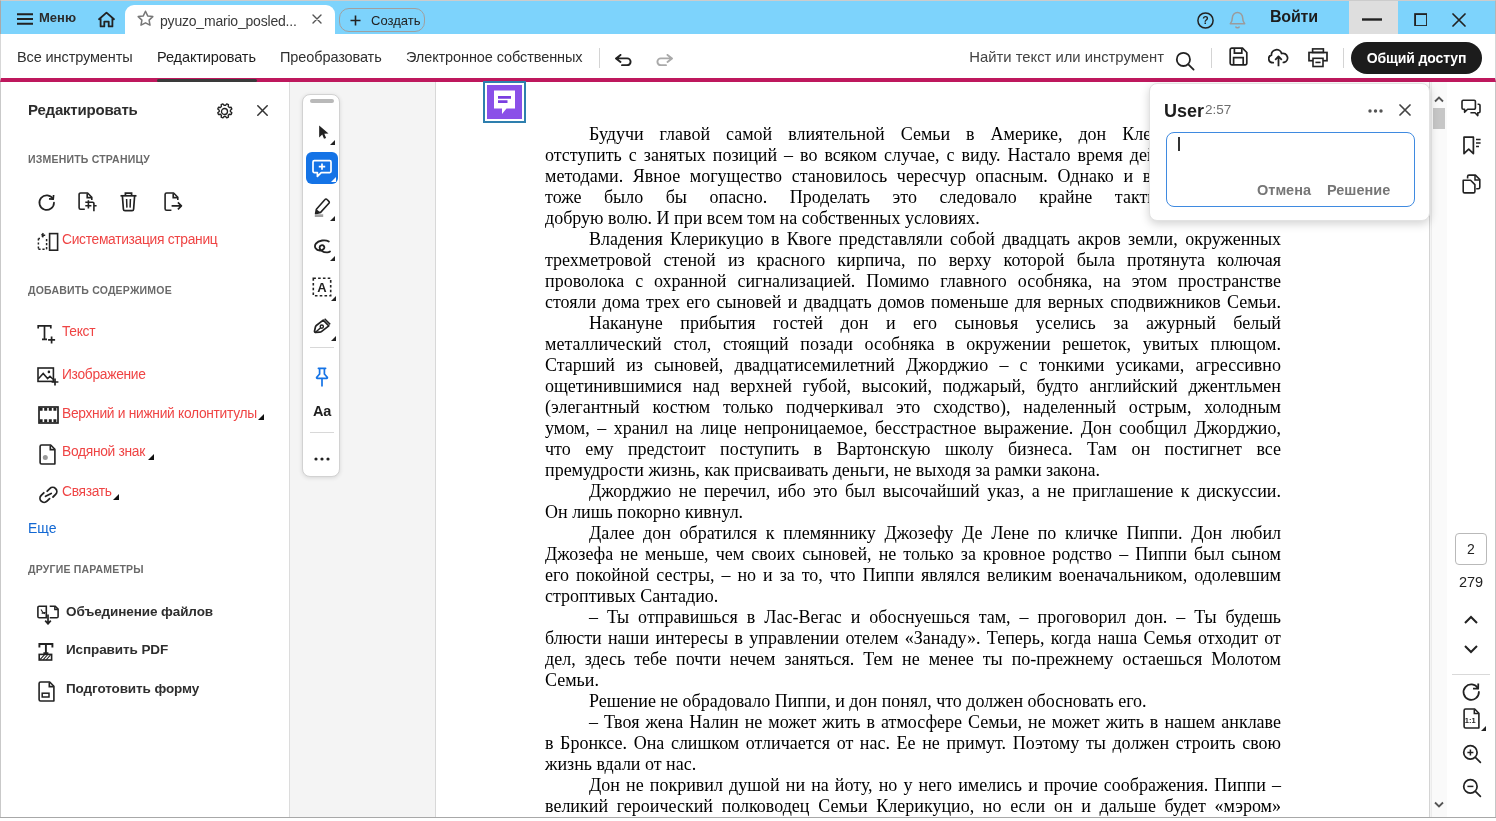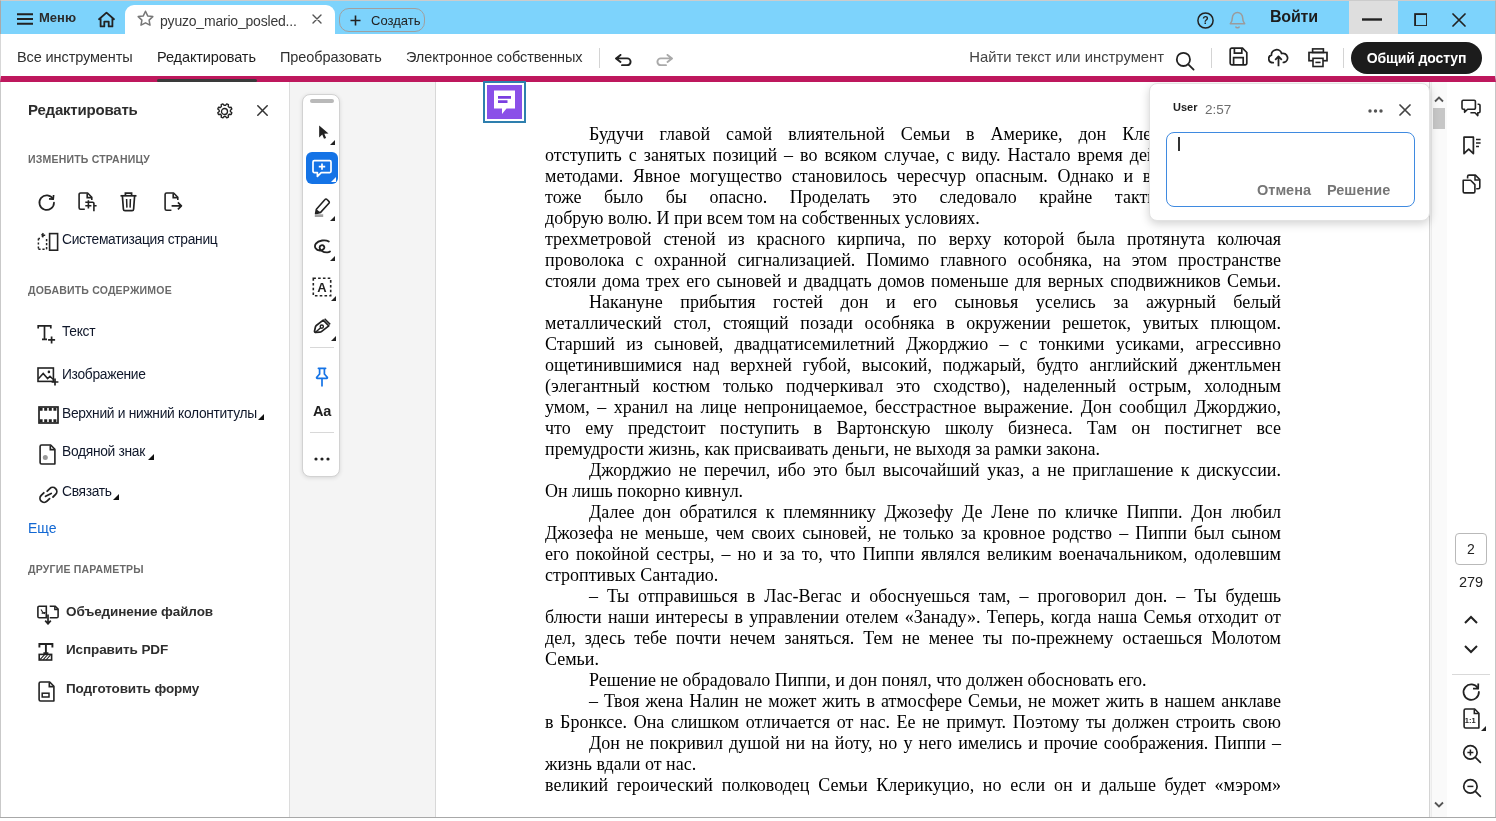--- a/index.html
+++ b/index.html
@@ -5,31 +5,31 @@
 * { margin:0; padding:0; box-sizing:border-box; }
 html,body { width:1496px; height:821px; overflow:hidden; }
 body { font-family:"Liberation Sans",sans-serif; position:relative; background:#fff; }
 
 #titlebar { position:absolute; left:0; top:0; width:1496px; height:34px; background:#7dd3fc; border-left:1px solid #a9a9a9; border-right:1px solid #b5b5b5; border-top:1px solid #cccccc; }
 #tab { position:absolute; left:124px; top:4px; width:210px; height:30px; background:#fff; border-radius:9px 9px 0 0; }
 #createbtn { position:absolute; left:338px; top:7px; width:86px; height:24px; border:1px solid #a0a0a0; border-radius:10px; font-size:13px; color:#222; display:flex; align-items:center; padding-left:10px; gap:10px; }
 .tbtxt { position:absolute; font-size:13.5px; color:#222; }
 #minhl { position:absolute; left:1348px; top:0; width:49px; height:34px; background:#dedede; }
 
-#toolbar { position:absolute; left:0; top:34px; width:1496px; height:48px; background:#fff; border-bottom:6px solid #be185d; border-left:1px solid #d7d7d7; border-right:1px solid #d7d7d7; }
+#toolbar { position:absolute; left:0; top:34px; width:1496px; height:48px; background:#fff; border-bottom:4px solid #be185d; border-left:1px solid #d7d7d7; border-right:1px solid #d7d7d7; }
 .nav { position:absolute; top:0; height:48px; line-height:47px; font-size:14.5px; color:#2f2f2f; letter-spacing:-0.1px; }
 #activeline { position:absolute; left:156px; top:45px; width:100px; height:3px; background:#3a3a3a; border-radius:2px; }
 .vsep { position:absolute; top:14px; width:1px; height:20px; background:#d4d4d4; }
 #sharebtn { position:absolute; left:1350px; top:8px; width:131px; height:32px; background:#1c1c1c; border-radius:16px; color:#fff; font-size:14px; font-weight:700; text-align:center; line-height:32px; letter-spacing:-0.1px; }
 #searchlbl { position:absolute; top:0; right:331px; height:48px; line-height:47px; font-size:14.8px; color:#424242; }
 
 #leftpanel { position:absolute; left:0; top:82px; width:290px; height:735px; background:#fff; border-right:1px solid #dcdcdc; border-left:1px solid #c9c9c9; }
 #lp-title { position:absolute; left:27px; top:19px; font-size:15px; font-weight:700; color:#2c2c2c; letter-spacing:-0.2px; }
 .seclbl { position:absolute; left:27px; font-size:10.5px; font-weight:700; color:#6a6a6a; letter-spacing:0.2px; }
-.lprow { position:absolute; left:61px; font-size:13.8px; color:#0f172a; letter-spacing:-0.3px; }
+.lprow { position:absolute; left:61px; font-size:13.8px; color:#ef4444; letter-spacing:-0.3px; }
 .lprowb { position:absolute; left:65px; font-size:13.5px; font-weight:700; color:#2e2e2e; letter-spacing:-0.1px; }
 .corner { position:absolute; width:0; height:0; border-left:6px solid transparent; border-bottom:6px solid #111; }
 #esche { position:absolute; left:27px; top:438px; font-size:14px; color:#1268d3; }
 
 #canvas { position:absolute; left:290px; top:82px; width:1141px; height:735px; background:#f4f4f4; }
 #page { position:absolute; left:145px; top:0; width:995px; height:735px; background:#fff; border-left:1px solid #d8d8d8; border-right:1px solid #d4d4d4; }
 #doc { position:absolute; left:255px; top:42px; width:736px; font-family:"Liberation Serif",serif; font-size:18px; color:#000; }
 #doc .ln { height:21px; line-height:21px; text-align:justify; text-align-last:justify;  }
 #doc .last { text-align-last:left; }
 #doc .ind { padding-left:44px; }
@@ -41,21 +41,21 @@
 .cornersm { position:absolute; width:0; height:0; border-left:5px solid transparent; border-bottom:5px solid #222; }
 
 #scroll { position:absolute; left:1431px; top:82px; width:16px; height:735px; background:#fafafa; border-left:1px solid #ececec; }
 #sthumb { position:absolute; left:1433px; top:108px; width:12px; height:21px; background:#c6c6c6; }
 
 #rightbar { position:absolute; left:1447px; top:82px; width:49px; height:735px; background:#fff; border-right:1px solid #c6c6c6; }
 #pgbox { position:absolute; left:1455px; top:533px; width:32px; height:32px; border:1px solid #b9b9b9; border-radius:4px; background:#fff; font-size:14px; color:#222; text-align:center; line-height:30px; }
 #pgtotal { position:absolute; left:1447px; top:574px; width:48px; text-align:center; font-size:14.5px; color:#222; }
 
 #popup { position:absolute; left:1149px; top:83px; width:281px; height:138px; background:#fff; border:1px solid #e2e2e2; border-radius:8px; box-shadow:0 3px 10px rgba(0,0,0,0.18); }
-#popup .hdr { position:absolute; left:23px; top:17px; font-size:11px; }
+#popup .hdr { position:absolute; left:14px; top:17px; font-size:18px; }
 #pta { position:absolute; left:16px; top:48px; width:249px; height:75px; border:1.5px solid #3f8ae0; border-radius:8px; background:#fff; }
 #pcur { position:absolute; left:11px; top:4px; width:1.5px; height:14px; background:#333; }
 .pbtn { position:absolute; bottom:9px; font-size:14.5px; font-weight:700; color:#767676; }
 
 #pin { position:absolute; left:483px; top:81px; width:43px; height:42px; border:2px solid #2e7fae; background:#fff; padding:2px; }
 #pininner { width:100%; height:100%; background:#8a50e8; position:relative; }
 svg { display:block; }
 .icn { position:absolute; }
 </style>
 </head>
@@ -256,20 +256,21 @@
   <div class="lprowb" style="top:599px;">Подготовить форму</div>
 </div>
 <div id="canvas">
   <div id="page"></div>
   <div id="doc">
   <div class="ln ind">Будучи главой самой влиятельной Семьи в Америке, дон Клерикуцио решил</div>
   <div class="ln">отступить с занятых позиций – во всяком случае, с виду. Настало время действовать иными</div>
   <div class="ln">методами. Явное могущество становилось чересчур опасным. Однако и выпускать власть</div>
   <div class="ln">тоже было бы опасно. Проделать это следовало крайне тактично, проявляя</div>
   <div class="ln last">добрую волю. И при всем том на собственных условиях.</div>
+  <div class="ln ind">Владения Клерикуцио в Квоге представляли собой двадцать акров земли, окруженных</div>
   <div class="ln">трехметровой стеной из красного кирпича, по верху которой была протянута колючая</div>
   <div class="ln">проволока с охранной сигнализацией. Помимо главного особняка, на этом пространстве</div>
   <div class="ln">стояли дома трех его сыновей и двадцать домов поменьше для верных сподвижников Семьи.</div>
   <div class="ln ind">Накануне прибытия гостей дон и его сыновья уселись за ажурный белый</div>
   <div class="ln">металлический стол, стоящий позади особняка в окружении решеток, увитых плющом.</div>
   <div class="ln">Старший из сыновей, двадцатисемилетний Джорджио – с тонкими усиками, агрессивно</div>
   <div class="ln">ощетинившимися над верхней губой, высокий, поджарый, будто английский джентльмен</div>
   <div class="ln">(элегантный костюм только подчеркивал это сходство), наделенный острым, холодным</div>
   <div class="ln">умом, – хранил на лице непроницаемое, бесстрастное выражение. Дон сообщил Джорджио,</div>
   <div class="ln">что ему предстоит поступить в Вартонскую школу бизнеса. Там он постигнет все</div>
@@ -280,22 +281,22 @@
   <div class="ln">Джозефа не меньше, чем своих сыновей, не только за кровное родство – Пиппи был сыном</div>
   <div class="ln">его покойной сестры, – но и за то, что Пиппи являлся великим военачальником, одолевшим</div>
   <div class="ln last">строптивых Сантадио.</div>
   <div class="ln ind">– Ты отправишься в Лас-Вегас и обоснуешься там, – проговорил дон. – Ты будешь</div>
   <div class="ln">блюсти наши интересы в управлении отелем «Занаду». Теперь, когда наша Семья отходит от</div>
   <div class="ln">дел, здесь тебе почти нечем заняться. Тем не менее ты по-прежнему остаешься Молотом</div>
   <div class="ln last">Семьи.</div>
   <div class="ln ind last">Решение не обрадовало Пиппи, и дон понял, что должен обосновать его.</div>
   <div class="ln ind">– Твоя жена Налин не может жить в атмосфере Семьи, не может жить в нашем анклаве</div>
   <div class="ln">в Бронксе. Она слишком отличается от нас. Ее не примут. Поэтому ты должен строить свою</div>
+  <div class="ln last">жизнь вдали от нас.</div>
   <div class="ln ind">Дон не покривил душой ни на йоту, но у него имелись и прочие соображения. Пиппи –</div>
-  <div class="ln last">жизнь вдали от нас.</div>
   <div class="ln">великий героический полководец Семьи Клерикуцио, но если он и дальше будет «мэром»</div>
 </div>
 </div>
 <div id="vtb">
   <div style="position:absolute;left:7px;top:4px;width:24px;height:4px;background:#b9b9b9;border-radius:2px;"></div>
 
   <div class="vtbi" style="top:21px;">
     <svg width="15" height="17" viewBox="0 0 18 20">
         <path d="M5 1.5 V16 L8.7 12.4 L10.8 17.6 L13.3 16.5 L11.2 11.5 L16.2 11.3 Z" fill="#222"></path>
       </svg>

